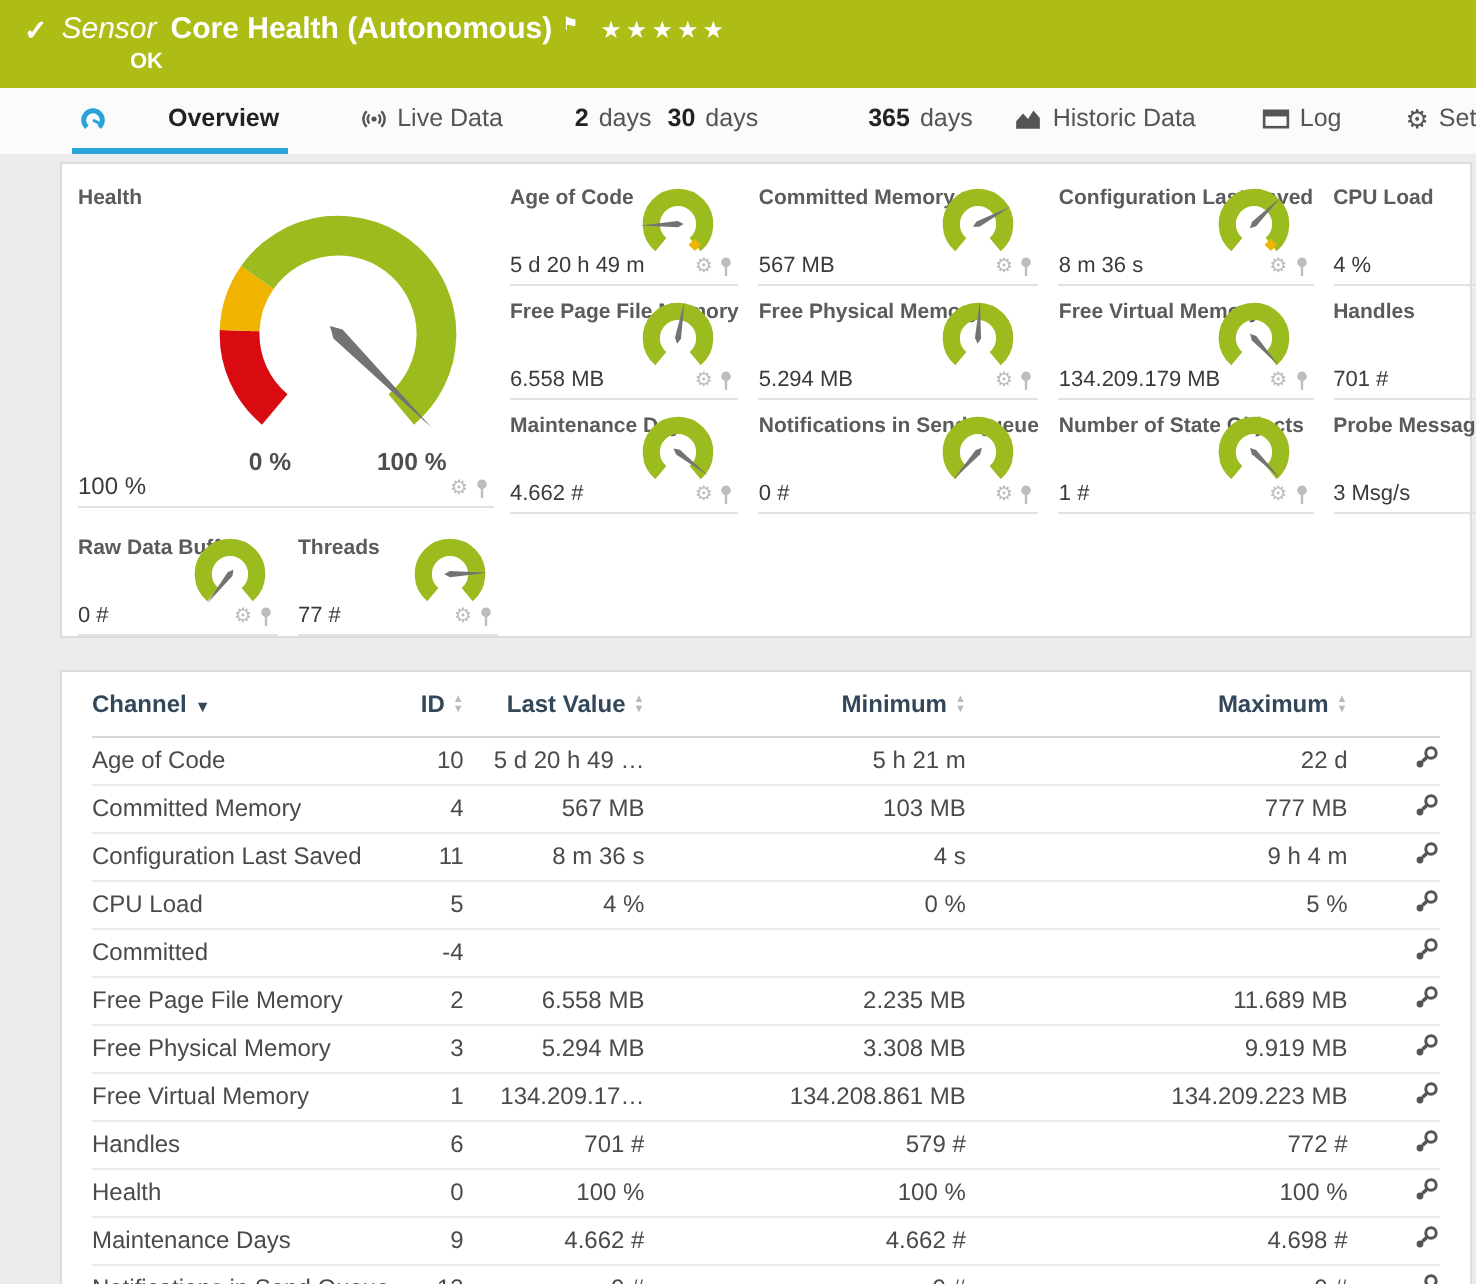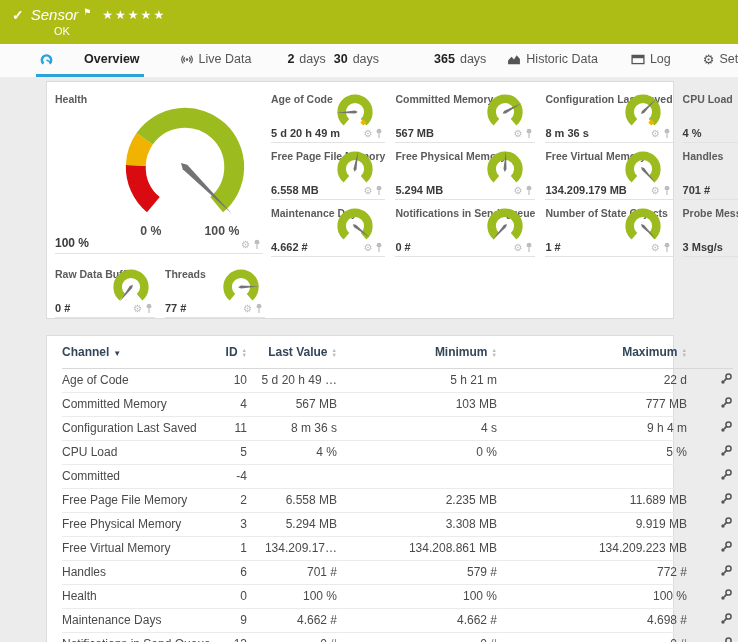--- a/index.html
+++ b/index.html
@@ -8,46 +8,46 @@
   body { background:#ececec; font-family:"Liberation Sans", sans-serif; }
 
   
   .header { height:44px; background:#adbd16; color:#fff; padding:6px 10px 0 12px; }
   .hline1 { display:flex; align-items:center; gap:7px; }
   .check-icon { font-size:14px; font-weight:bold; }
   .sensor-kind { font-style:italic; font-size:15px; }
   .sensor-title { font-weight:bold; font-size:15px; }
   .flag-icon { font-size:9px; align-self:flex-start; margin-left:-2px; margin-top:1px; }
   .stars { font-size:12px; letter-spacing:2px; margin-left:4px; }
-  .hstatus { margin-left:42px; font-size:11px; font-weight:normal; margin-top:2px; }
+  .hstatus { margin-left:53px; font-size:11px; font-weight:bold; margin-top:2px; }
 
   
   .tabbar { height:33px; background:#fbfbfb; display:flex; align-items:stretch; }
   .tab { display:flex; align-items:center; gap:5px; font-size:12.5px; color:#555;
          cursor:pointer; border-bottom:3px solid transparent; padding:0 4px; white-space:nowrap; }
   .tab.active { border-bottom-color:#2aa3da; }
   .tab.active .tab-label { color:#222; font-weight:bold; }
   .tab-num { font-weight:bold; color:#222; }
   .t-icon { display:inline-flex; align-items:center; }
   .t-icon-char { font-size:13px; color:#555; line-height:1; }
 
   
-  .panel { margin-left:46px; width:628px; background:#fff; border:1px solid #dcdcdc; }
+  .panel { margin-left:30px; width:706px; background:#fff; border:1px solid #dcdcdc; }
   .gauges-panel { margin-top:4px; height:238px; padding:8px 10px 0 8px; }
   .gtop { display:flex; }
 
   .health-tile { width:208px; height:164px; position:relative; border-bottom:1px solid #e2e2e2;
                  margin-right:8px; flex:none; }
   .health-tile .tile-label { font-size:12px; font-weight:bold; color:#4e4e4e; padding-top:4px; }
   .health-gauge-svg { position:absolute; top:6px; right:2px; width:152px; height:142px; }
   .gscale { font-size:13px; fill:#4e4e4e; font-weight:bold; font-family:"Liberation Sans",sans-serif; }
 
   .tile-bottom { position:absolute; bottom:3px; left:0; right:0; display:flex;
                  justify-content:space-between; align-items:flex-end; }
-  .tile-value { font-size:11px; font-weight:bold; color:#3a3a3a; }
+  .tile-value { font-size:11px; font-weight:normal; color:#3a3a3a; }
   .health-tile .tile-value { font-size:12px; }
   .tile-icons { display:flex; align-items:center; gap:3px; padding-right:2px; }
   .gear-mini { font-size:10px; color:#bdbdbd; line-height:1; cursor:pointer; }
 
   .small-grid { flex:1; display:grid; grid-template-columns:repeat(4,1fr);
                 column-gap:10px; row-gap:4px; grid-auto-rows:53px; }
   .tile { position:relative; border-bottom:1px solid #e2e2e2; }
   .tile .tile-label { font-size:10.5px; font-weight:bold; color:#5b5b5b; padding-top:3px; white-space:nowrap; }
   .tile-gauge { position:absolute; top:2px; right:8px; width:44px; height:42px; }
   .bottom-row { display:flex; gap:10px; margin-top:8px; }
@@ -69,20 +69,21 @@
   .sort span { font-size:5.5px; line-height:4.5px; color:#b9b9b9; }
   .wrench { cursor:pointer; }
 </style>
 </head>
 <body>
 
 <header class="header">
   <div class="hline1">
     <span class="check-icon">✓</span>
     <span class="sensor-kind">Sensor</span>
+    <span class="sensor-title">Core Health (Autonomous)</span>
     <span class="flag-icon">⚑</span>
     <span class="stars">★★★★★</span>
   </div>
   <div class="hstatus">OK</div>
 </header>
 
 <nav class="tabbar" id="tabbar">
     <div class="tab active" style="margin-left: 36px; gap: 31px;">
       <span class="t-icon">
         <svg width="13" height="13" viewBox="0 0 12 12">

